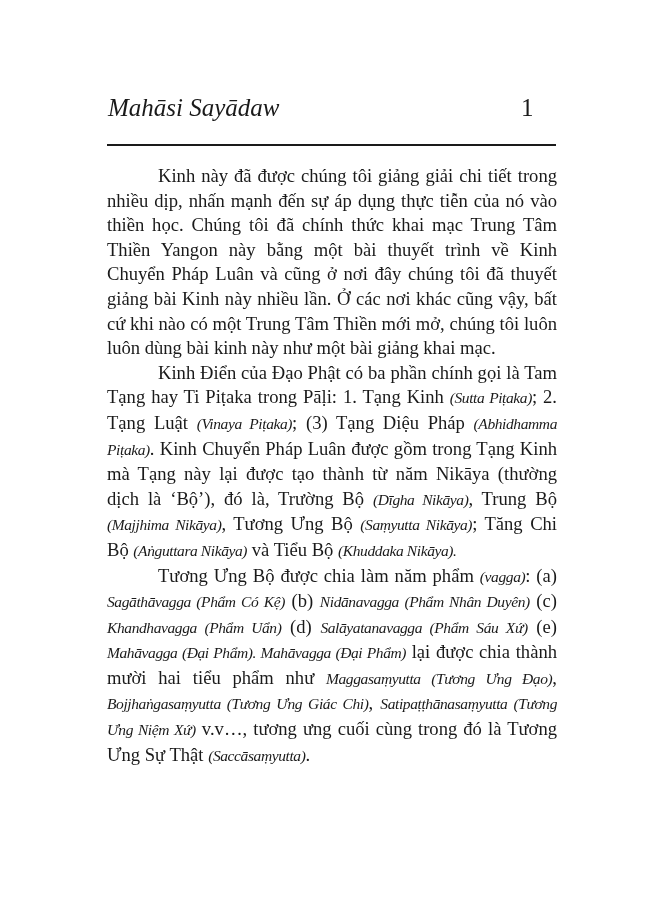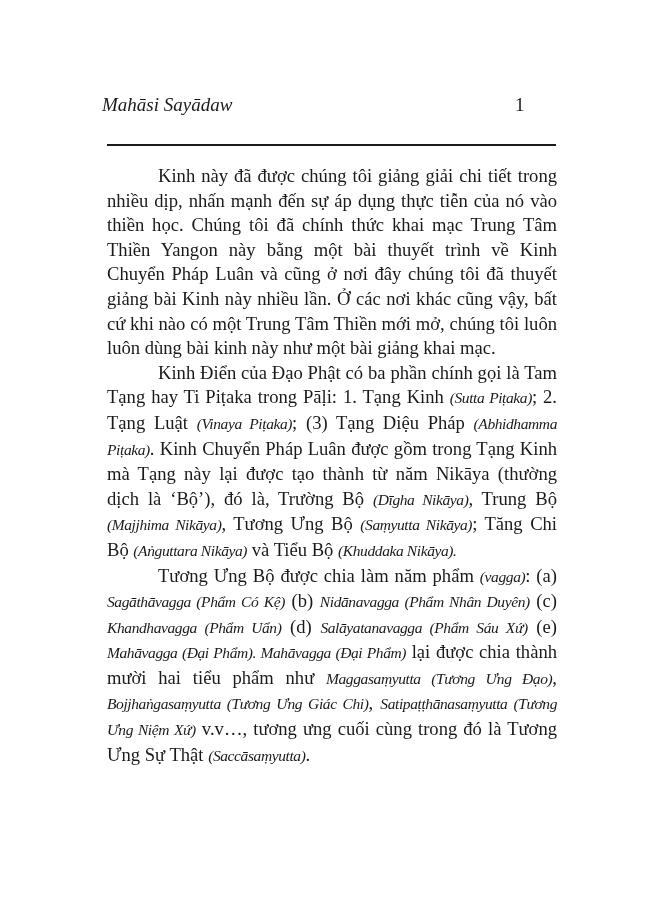--- a/index.html
+++ b/index.html
@@ -1,20 +1,20 @@
 <!DOCTYPE html>
 <html><head>
 <meta charset="utf-8">
 <style>
   html, body { margin: 0; padding: 0; background: #ffffff; }
   body { width: 670px; height: 922px; position: relative; overflow: hidden;
          font-family: "Liberation Serif", "DejaVu Serif", serif; color: #1a1a1a; }
   .page { position: absolute; left: 0; top: 0; width: 670px; height: 922px; background: #fff; }
-  .running-head { position: absolute; left: 102px; top: 94px; width: 450px; height: 26px;
-                  font-size: 19px; text-align: center; }
+  .running-head { position: absolute; left: 108px; top: 94px; width: 450px; height: 26px;
+                  font-size: 25px; text-align: center; }
   .running-head .author { position: absolute; left: 0; top: 0; font-style: italic; }
   .running-head .pagenum { position: absolute; left: 413px; top: 0; }
   .rule { position: absolute; left: 107px; top: 144px; width: 449px; height: 2px; background: #1a1a1a; }
   .body-text { position: absolute; left: 107px; top: 164px; width: 450px;
                font-size: 18.6px; line-height: 24.6px; text-align: justify; }
   .body-text p { margin: 0; }
   .body-text p.indent { text-indent: 51px; }
   .it { font-style: italic; font-size: 15.5px; letter-spacing: -0.4px; margin-top: 8px; }
 </style>
 </head>

